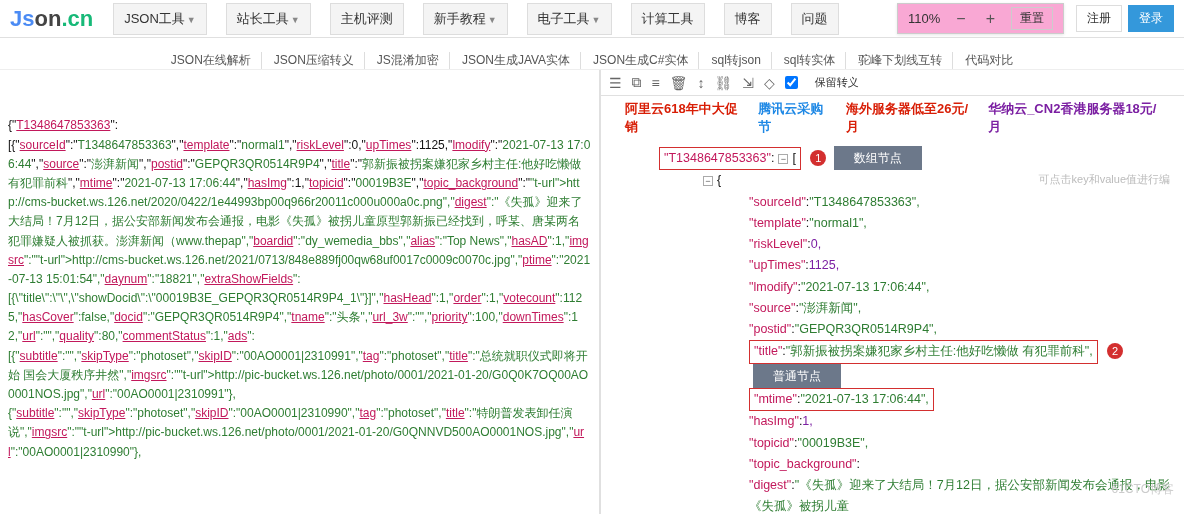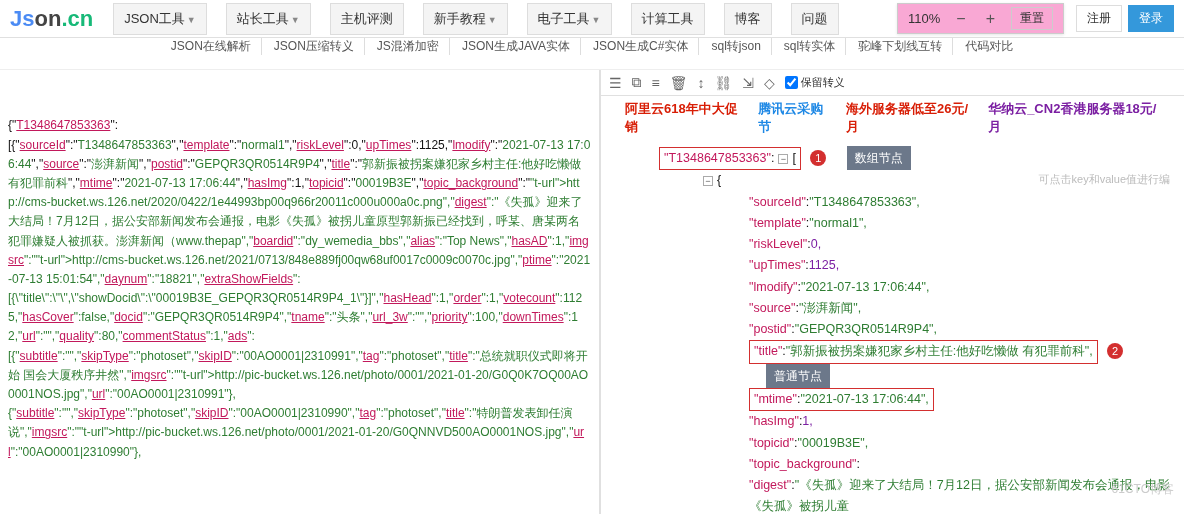--- a/index.html
+++ b/index.html
@@ -9,41 +9,41 @@
 .logo .j { color: #4b8bf4; } .logo .s { color: #444; } .logo .cn { color: #17b978; }
 .nav-main { display: flex; gap: 19px; flex: 1; }
 .nav-item { padding: 6px 10px; background: #f4f4f4; border: 1px solid #ddd; font-size: 13px; color: #333; cursor: pointer; }
 .nav-item .arr { font-size: 9px; color: #888; margin-left: 2px; }
 .zoom-widget { display: flex; align-items: center; gap: 12px; background: #f9a8d4; border: 1px solid #ccc; padding: 3px 10px; box-shadow: 0 1px 3px rgba(0,0,0,.1); font-size: 13px; }
 .zoom-btn { font-size: 16px; cursor: pointer; color: #555; padding: 0 4px; }
 .reset-btn { border: 1px solid #ccc; padding: 2px 8px; font-size: 12px; cursor: pointer; }
 .auth { display: flex; gap: 6px; margin-left: 12px; }
 .auth-btn { padding: 4px 10px; border: 1px solid #ddd; font-size: 12px; cursor: pointer; }
 .auth-btn.primary { background: #3498db; color: #fff; border-color: #3498db; }
-.subnav { height: 32px; display: flex; align-items: flex-start; justify-content: center; gap: 2px; border-bottom: 1px solid #eee; font-size: 12px; color: #555; }
+.subnav { height: 32px; display: flex; align-items: flex-end; justify-content: center; gap: 2px; border-bottom: 1px solid #eee; font-size: 12px; color: #555; }
 .subnav span { padding: 0 10px; border-right: 1px solid #ddd; cursor: pointer; }
 .subnav span:last-child { border-right: none; }
 .main { display: flex; height: calc(100vh - 70px); }
 .pane { flex: 1; overflow: auto; position: relative; }
 .pane.left { border-right: 2px solid #e0e0e0; padding: 8px; font-family: Consolas, Monaco, monospace; font-size: 12px; line-height: 1.6; color: #111; white-space: pre-wrap; word-break: break-all; }
 .pane.right { padding: 0; }
 .toolbar { display: flex; align-items: center; gap: 10px; padding: 4px 8px; border-bottom: 1px solid #e0e0e0; font-size: 11px; }
 .tool-icon { color: #666; cursor: pointer; font-size: 14px; }
-.chk { display: flex; align-items: center; gap: 3px; }
+.chk { display: flex; align-items: center; gap: 17px; }
 .ads { display: flex; gap: 14px; padding: 4px 24px; font-size: 13px; font-weight: 700; }
 .ads span:nth-child(1) { color: #d81e06; } .ads span:nth-child(2) { color: #1e88e5; }
 .ads span:nth-child(3) { color: #d81e06; } .ads span:nth-child(4) { color: #7b1fa2; }
 .tree { padding: 6px 8px 8px 8px; font-family: Consolas, Monaco, monospace; font-size: 12.5px; line-height: 1.7; position: relative; }
 .tree-line { white-space: nowrap; }
 .indent1 { padding-left: 50px; } .indent2 { padding-left: 90px; } .indent3 { padding-left: 140px; }
 .k { color: #c2185b; } .str { color: #2e7d32; } .num { color: #7b1fa2; } .hl-url { color: #1976d2; }
 .colon { color: #111; } .brace { color: #111; }
 .redbox { border: 1.5px solid #d32f2f; padding: 0 4px; display: inline-block; }
 .badge { display: inline-block; width: 16px; height: 16px; background: #d32f2f; color: #fff; border-radius: 50%; text-align: center; line-height: 16px; font-size: 11px; margin-left: 6px; }
-.tag-label { display: inline-block; background: #6c788a; color: #fff; padding: 2px 8px; font-size: 12px; margin-left: 17px; }
+.tag-label { display: inline-block; background: #6c788a; color: #fff; padding: 2px 20px; font-size: 12px; margin-left: 4px; }
 .hint { color: #bbb; font-size: 11px; float: right; margin-right: 6px; }
 .watermark { position: absolute; right: 10px; bottom: 16px; color: #ccc; font-size: 12px; }
 .toggle { display: inline-block; border: 1px solid #aaa; width: 10px; height: 10px; line-height: 8px; text-align: center; font-size: 9px; color: #555; margin: 0 4px; cursor: pointer; }
 
 .t-key { color: #c2185b; text-decoration: underline; }
 .t-str { color: #2e7d32; }
 </style>
 </head>
 <body>
 

